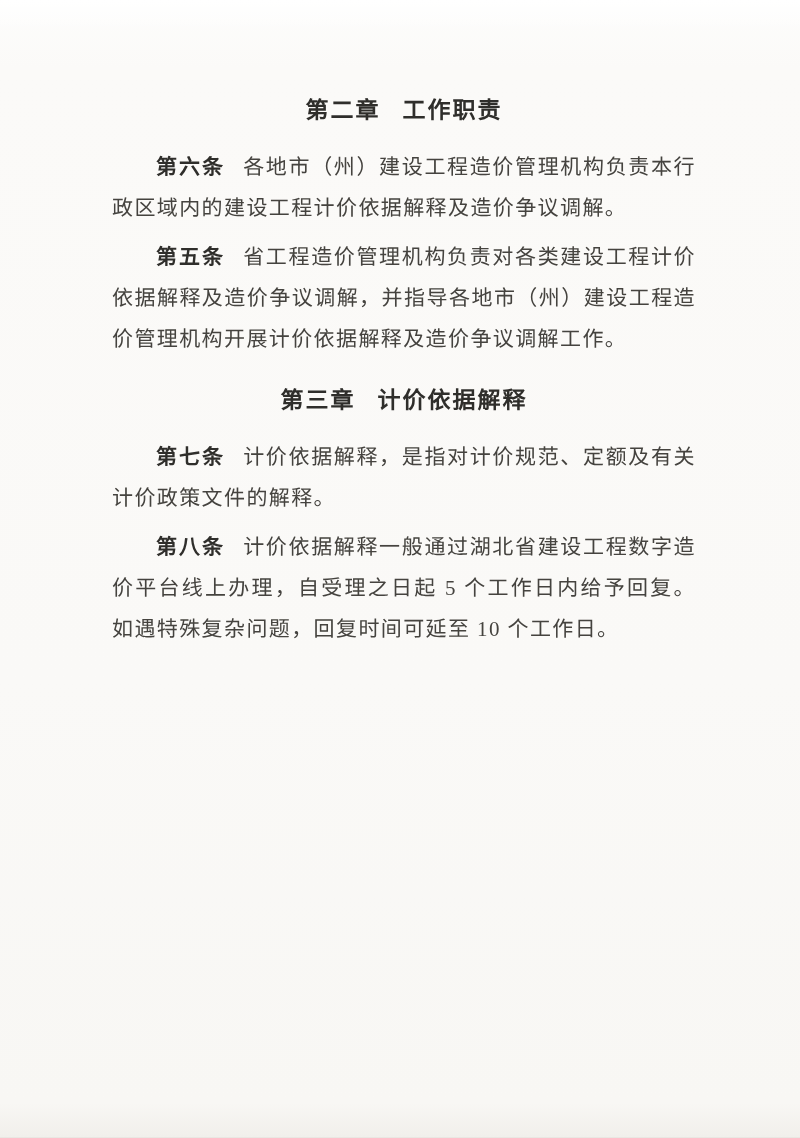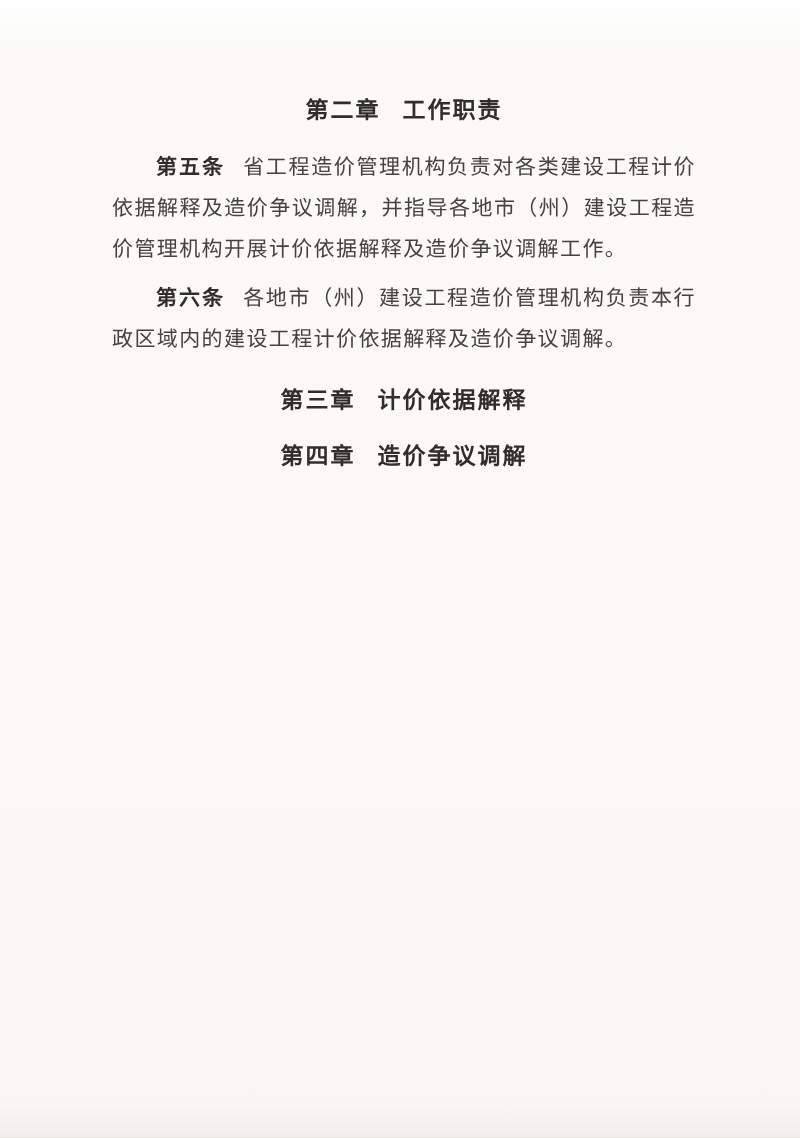--- a/index.html
+++ b/index.html
@@ -65,18 +65,19 @@
     margin-right:18px;
     letter-spacing:1.8px;
   }
 </style>
 </head>
 <body>
 
 <div class="page">
   <div class="content">
       <h2 class="chapter"><span class="ch-num">第二章</span><span class="ch-title">工作职责</span></h2>
+      <p class="article"><span class="art-num">第六条</span><span class="art-text">各地市（州）建设工程造价管理机构负责本行政区域内的建设工程计价依据解释及造价争议调解。</span></p>
       <p class="article"><span class="art-num">第五条</span><span class="art-text">省工程造价管理机构负责对各类建设工程计价依据解释及造价争议调解，并指导各地市（州）建设工程造价管理机构开展计价依据解释及造价争议调解工作。</span></p>
-      <p class="article"><span class="art-num">第六条</span><span class="art-text">各地市（州）建设工程造价管理机构负责本行政区域内的建设工程计价依据解释及造价争议调解。</span></p>
       <h2 class="chapter"><span class="ch-num">第三章</span><span class="ch-title">计价依据解释</span></h2>
-      <h2 class="chapter"><span class="ch-num">第四章</span><span class="ch-title">造价争议调解</span></h2>
+      <p class="article"><span class="art-num">第七条</span><span class="art-text">计价依据解释，是指对计价规范、定额及有关计价政策文件的解释。</span></p>
+      <p class="article"><span class="art-num">第八条</span><span class="art-text">计价依据解释一般通过湖北省建设工程数字造价平台线上办理，自受理之日起 5 个工作日内给予回复。如遇特殊复杂问题，回复时间可延至 10 个工作日。</span></p>
     </div>
 </div>
 
 </body></html>

